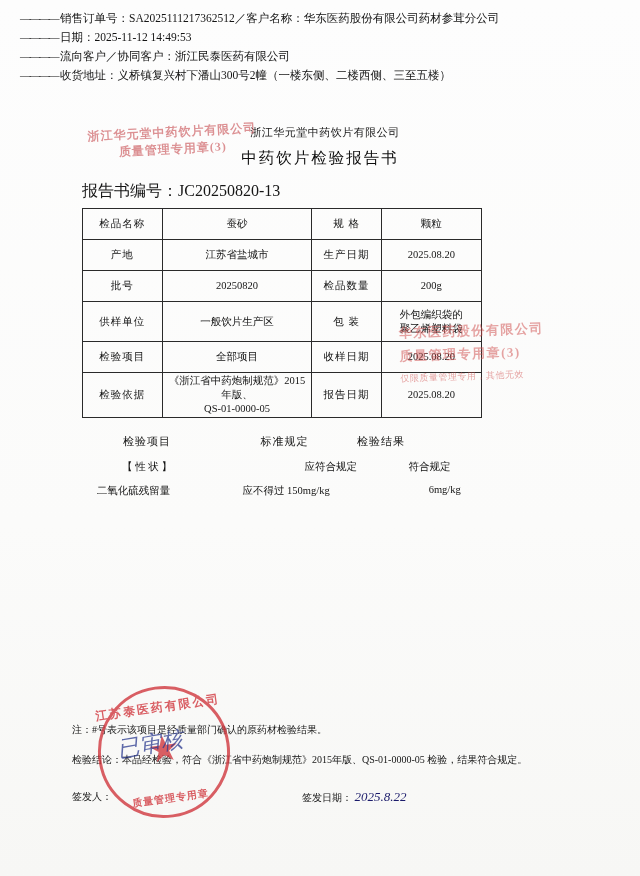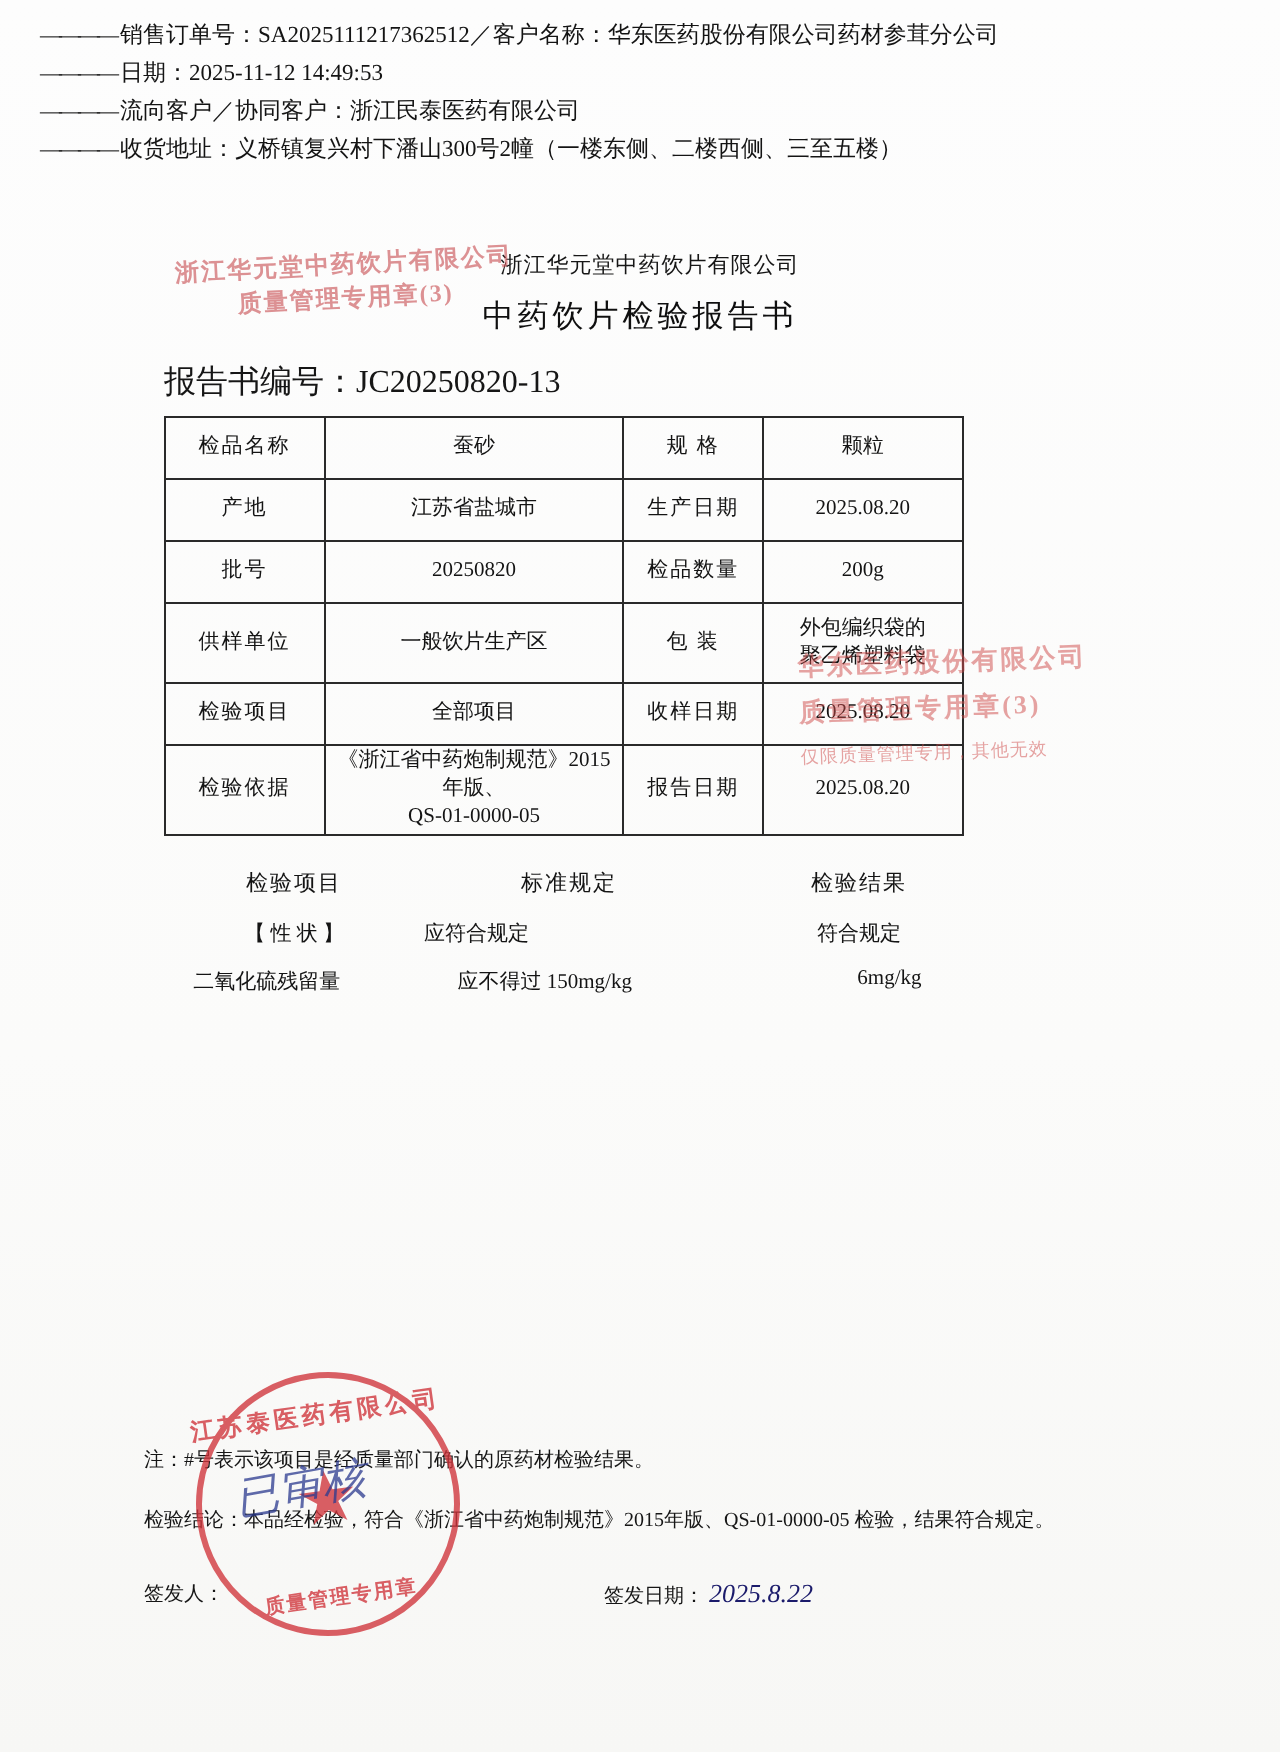--- a/index.html
+++ b/index.html
@@ -106,45 +106,45 @@
     margin-left: 2px;
     width: 420px;
   }
   .res-head {
     display: flex;
     font-size: 11px;
     color: #141414;
   }
   .res-head div:nth-child(1) { width: 130px; text-align: center; letter-spacing: 1px;}
   .res-head div:nth-child(2) { width: 145px; text-align: center; letter-spacing: 1px;}
-  .res-head div:nth-child(3) { width: 145px; text-align: center; letter-spacing: 1px;}
+  .res-head div:nth-child(3) { width: 145px; text-align: left; letter-spacing: 1px;}
 
   .res-row {
     display: flex;
     font-size: 10.5px;
     color: #141414;
     margin-top: 11px;
   }
   .res-row .c1 { width: 130px; text-align: center; }
-  .res-row .c2 { width: 145px; text-align: left; }
+  .res-row .c2 { width: 145px; text-align: right; }
   .res-row .c3 { width: 145px; text-align: center; }
   .sect {
     font-size: 11px;
     margin-top: 12px;
     color: #141414;
   }
   .item-row {
     display: flex;
     font-size: 10.5px;
     margin-top: 10px;
     color: #141414;
     gap: 44px;
   }
   .item-row .c1 { width: 130px; text-align: center; }
-  .item-row .c2 { width: 145px; }
+  .item-row .c2 { width: 145px; text-align: center; }
   .item-row .c3 { width: 145px; text-align: center; }
 
   
   .footer {
     position: absolute;
     left: 72px;
     top: 723px;
     width: 500px;
     font-size: 10px;
     color: #161616;

